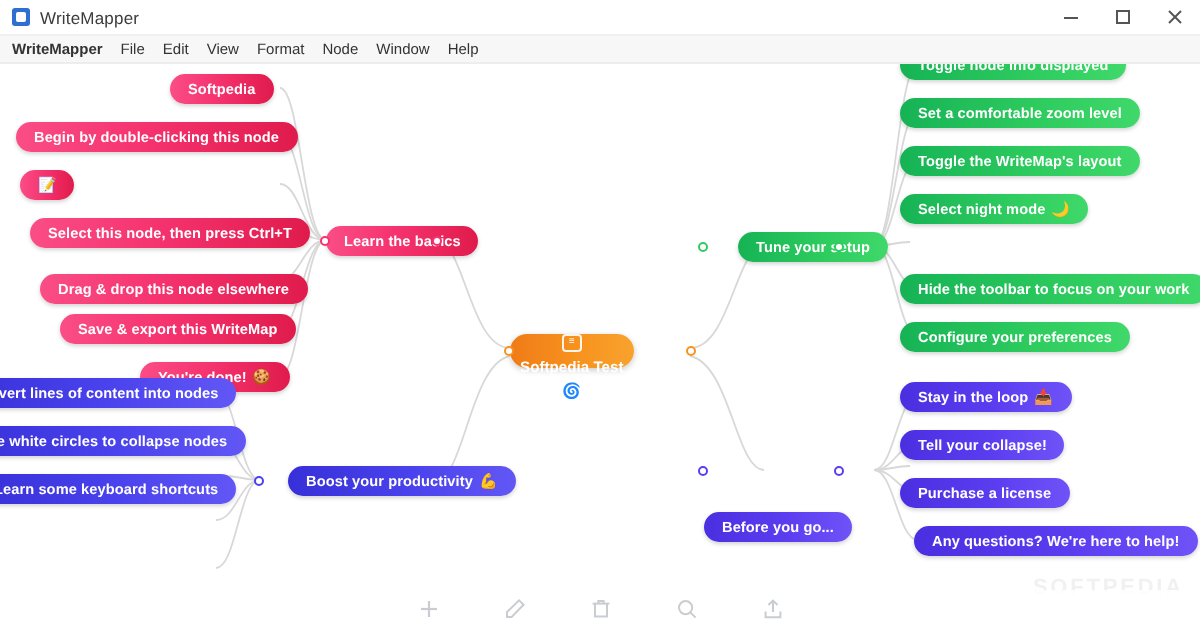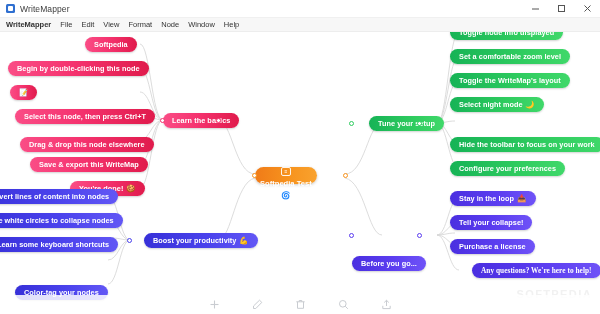--- a/index.html
+++ b/index.html
@@ -289,23 +289,20 @@
 
     <div class="node n-blue" style="left:-24px; top:157px;">
       <span>Convert lines of content into nodes</span>
     </div>
     <div class="node n-blue" style="left:-20px; top:181px;">
       <span>Use white circles to collapse nodes</span>
     </div>
     <div class="node n-blue" style="left:-12px; top:205px;">
       <span>Learn some keyboard shortcuts</span>
     </div>
-    <div class="node n-blue" style="left:15px; top:253px;">
-      <span>Color-tag your nodes</span>
-    </div>
 
     <div class="node n-green" style="left:369px; top:84px;">
       <span>Tune your setup</span>
     </div>
     <div class="dot green" style="left:349px; top:89px;"></div>
     <div class="dot green" style="left:417px; top:89px;"></div>
 
     <div class="node n-green" style="left:450px; top:-7px;">
       <span>Toggle node info displayed</span>
     </div>
@@ -335,21 +332,21 @@
     <div class="node n-purple" style="left:450px; top:159px;">
       <span>Stay in the loop</span>
       <span class="emoji">📥</span>
     </div>
     <div class="node n-purple" style="left:450px; top:183px;">
       <span>Tell your collapse!</span>
     </div>
     <div class="node n-purple" style="left:450px; top:207px;">
       <span>Purchase a license</span>
     </div>
-    <div class="node n-purple" style="left:472px; top:231px;font-family:Liberation Serif, serif;">
+    <div class="node n-purple" style="left:457px; top:231px;">
       <span>Any questions? We're here to help!</span>
     </div>
 
     <div class="watermark">SOFTPEDIA</div>
   </div>
 
   <div class="bottombar">
     <span class="tool-ico">
       <svg width="11" height="11" viewBox="0 0 11 11">
           <line x1="5.5" y1="1.5" x2="5.5" y2="9.5" stroke="#c9ccd1" stroke-width="1.1"></line>

